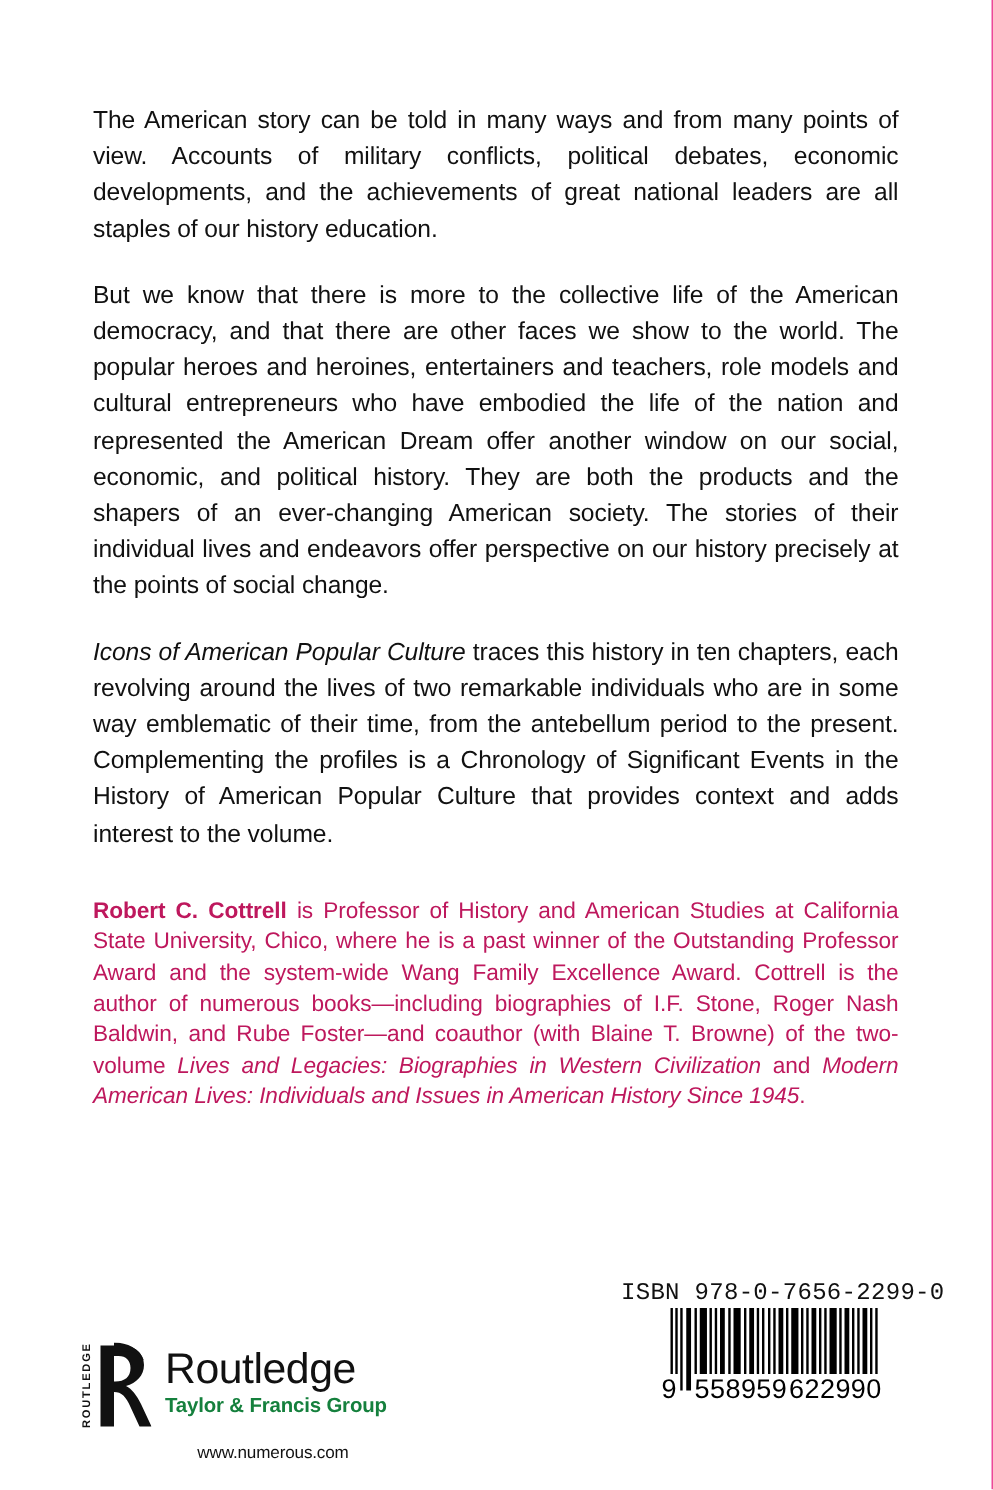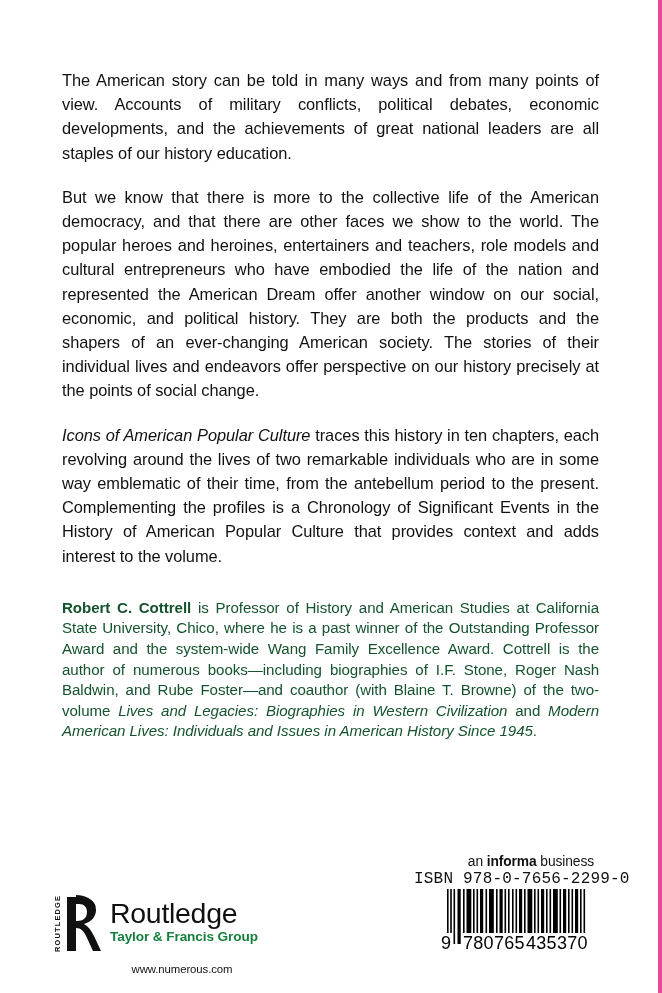--- a/index.html
+++ b/index.html
@@ -10,21 +10,21 @@
   body {
     font-family: "Liberation Sans", sans-serif;
     color: #1a1a1a;
   }
   .page {
     position: relative;
     width: 662px;
     height: 993px;
     background: #ffffff;
     box-sizing: border-box;
-    border-right: 4px solid #ec4899;
+    border-right: 1px solid #ec4899;
     overflow: hidden;
     text-decoration: underline;
   }
 
   
   .copy {
     position: absolute;
     left: 62px;
     top: 68px;
     width: 537px;
@@ -42,21 +42,21 @@
   .para em { font-style: italic; }
 
   .bio {
     margin: 0;
     padding-top: 10px;
     font-size: 15.1px;
     line-height: 20.6px;
     text-align: justify;
     text-justify: inter-word;
     letter-spacing: -0.05px;
-    color: #14532d;
+    color: #be185d;
   }
   .bio strong { font-weight: bold; }
   .bio em { font-style: italic; }
 
   
   .footer {
     position: absolute;
     left: 0;
     top: 845px;
     width: 662px;
@@ -212,21 +212,20 @@
         </div>
         <div class="rl-words">
           <div class="rl-name">Routledge</div>
           <div class="rl-sub">Taylor &amp; Francis Group</div>
         </div>
       </div>
       <div class="rl-url">www.numerous.com</div>
     </div>
 
     <div class="imprint">
-      <div class="informa"><span>an </span><b>informa</b><span> business</span></div>
 
       <div class="isbn-text"><span>ISBN</span>&nbsp;<span>978-0-7656-2299-0</span></div>
 
       <div class="barcode-wrap">
         <svg class="barcode-svg" viewBox="0 0 154 62" preserveAspectRatio="none" xmlns="http://www.w3.org/2000/svg">
           <rect x="0" y="0" width="154" height="62" fill="#ffffff"></rect>
           <g fill="#000000">
 
             <rect x="7" y="0" width="1.6" height="62"></rect>
             <rect x="10.2" y="0" width="1.6" height="62"></rect>
@@ -262,21 +261,21 @@
             <rect x="128" y="0" width="1.6" height="55"></rect>
             <rect x="131.5" y="0" width="1.6" height="55"></rect>
             <rect x="135" y="0" width="3.2" height="55"></rect>
 
             <rect x="140" y="0" width="1.6" height="62"></rect>
             <rect x="143.5" y="0" width="1.6" height="62"></rect>
           </g>
         </svg>
         <div class="barcode-digits">
           <span class="bd bd-l">9</span>
-          <span class="bd bd-m">780765</span>
-          <span class="bd bd-r">435370</span>
+          <span class="bd bd-m">558959</span>
+          <span class="bd bd-r">622990</span>
         </div>
       </div>
     </div>
 
   </div>
 
 </div>
 
 </body></html>

